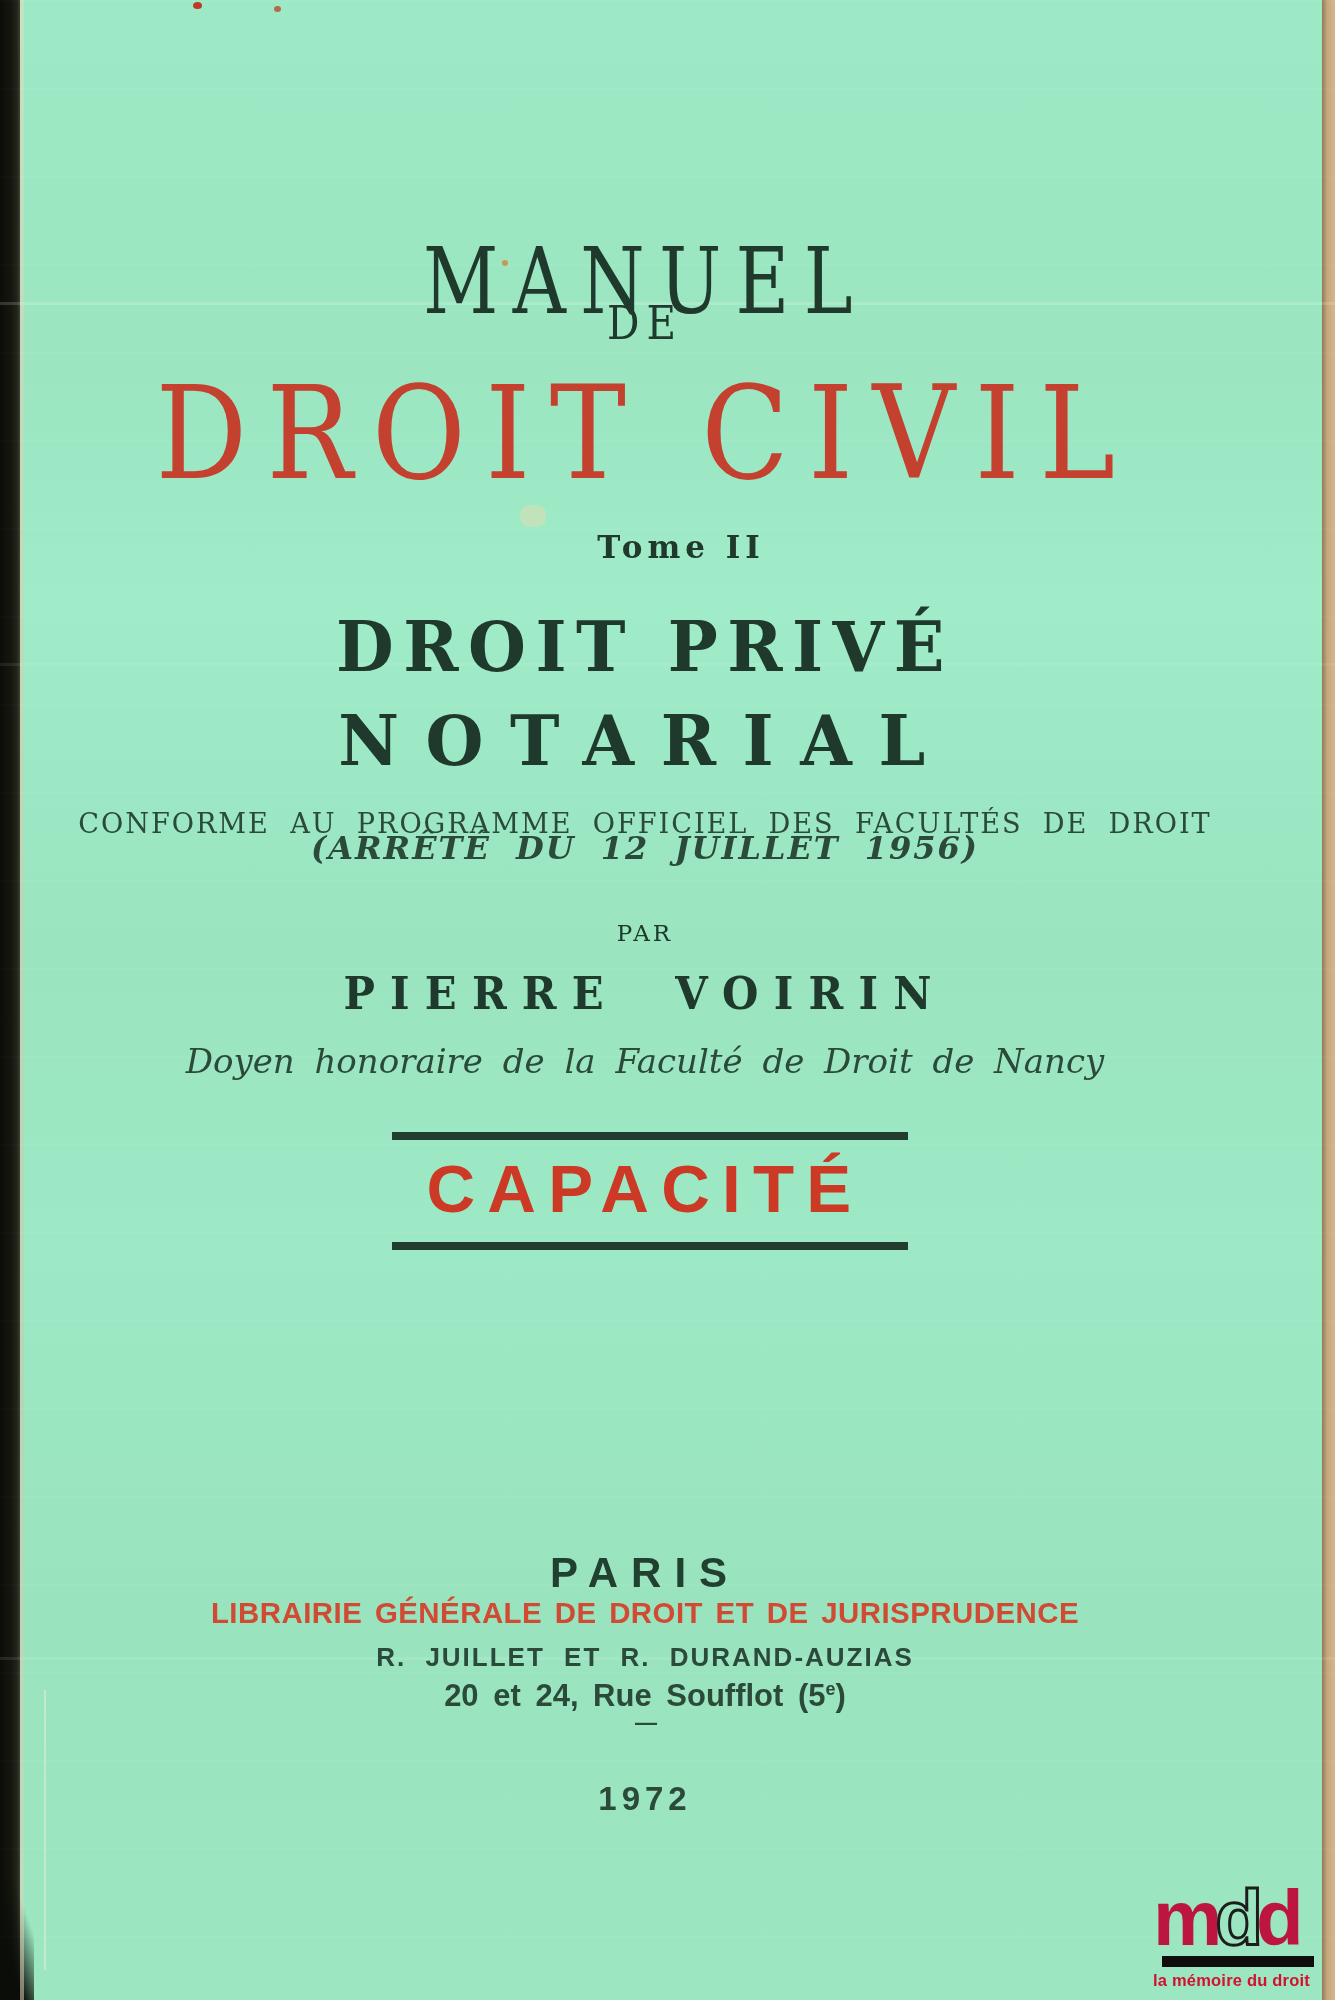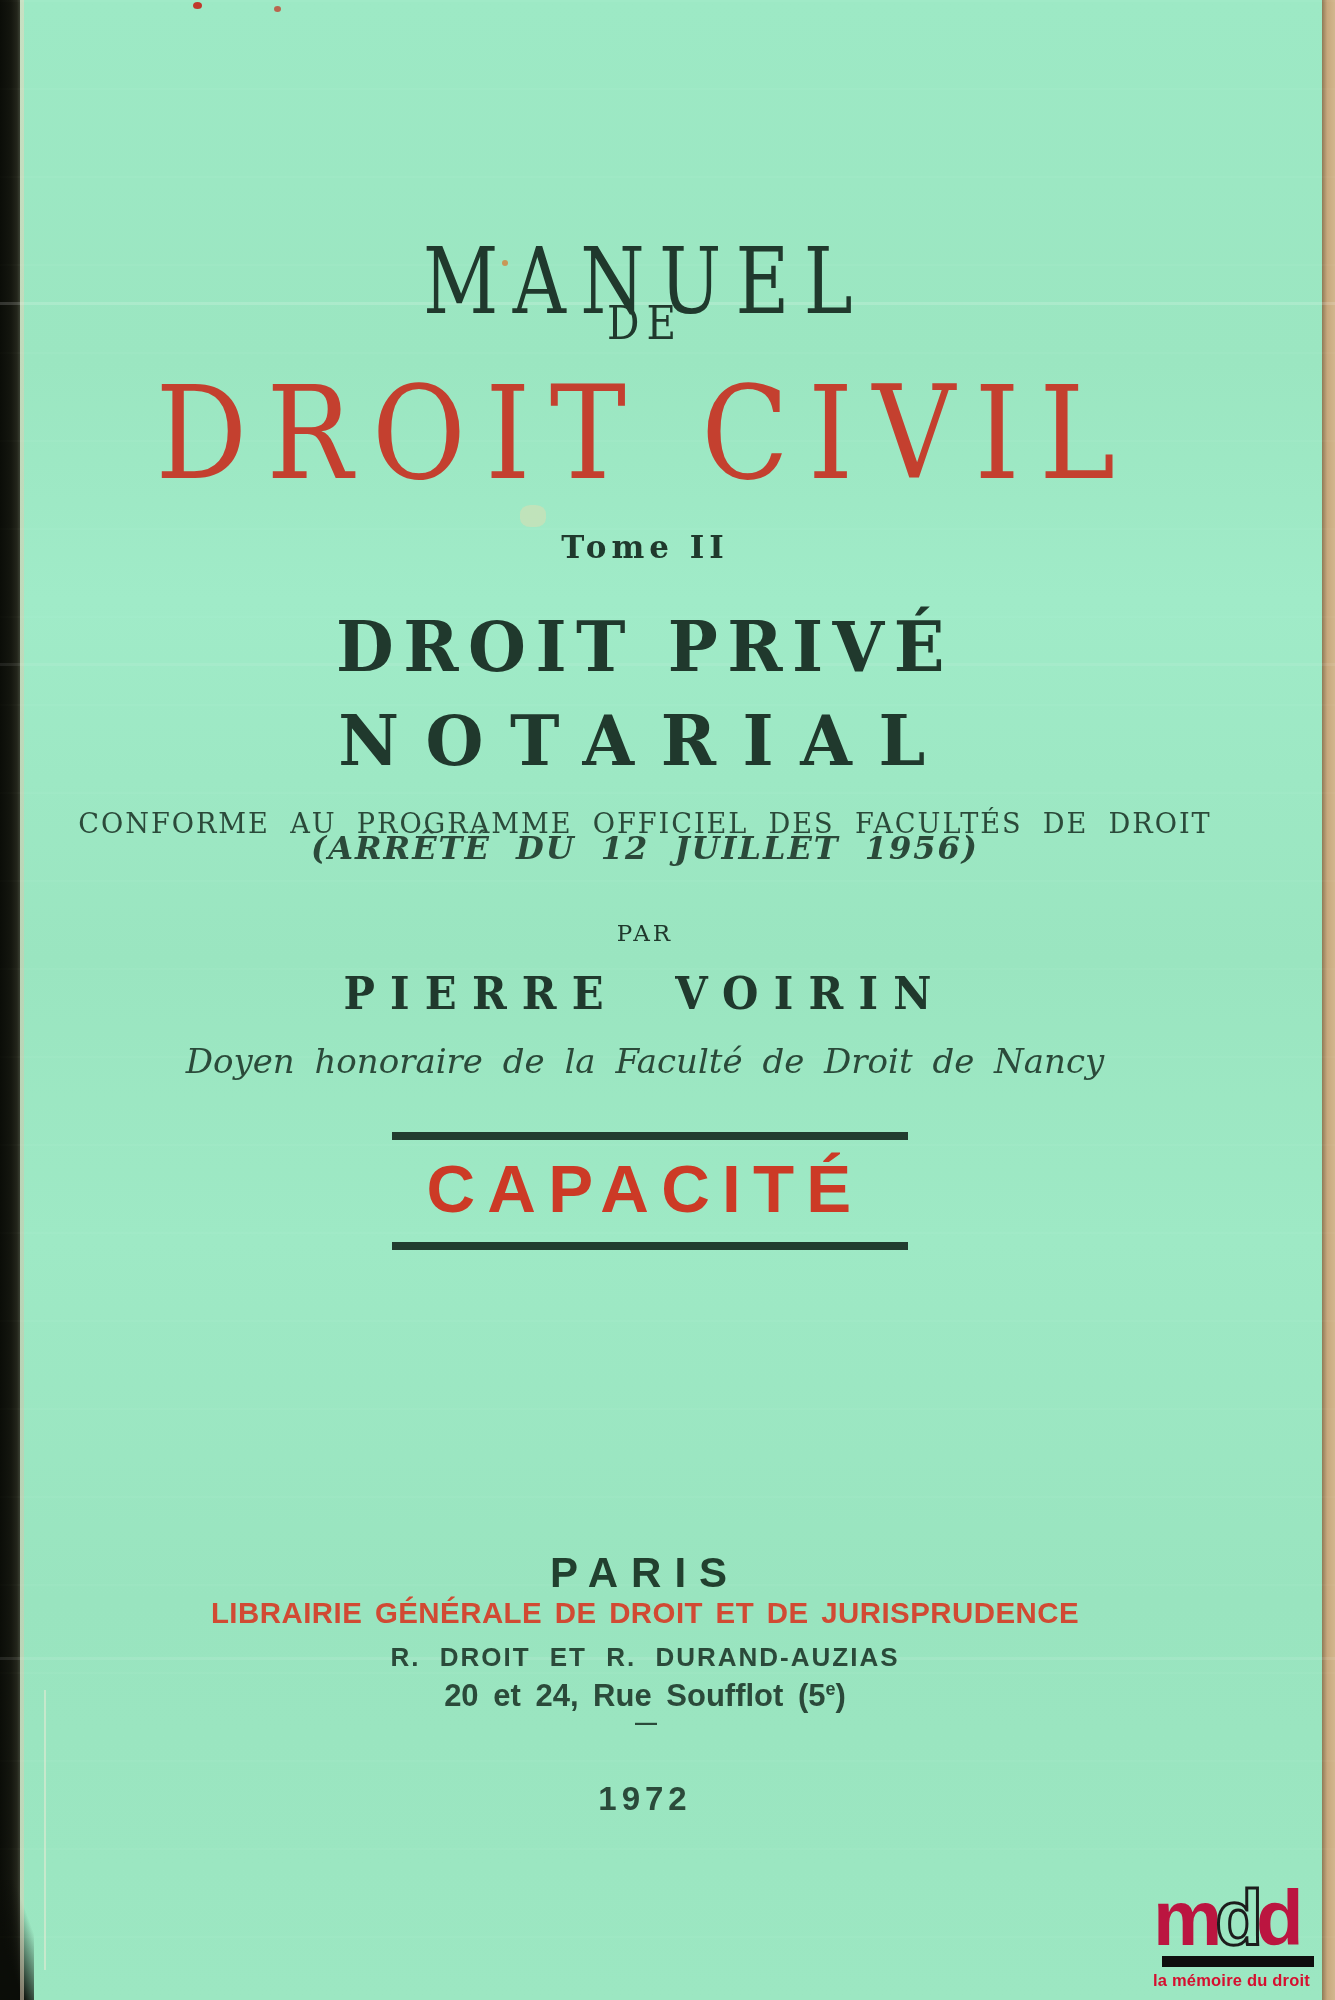--- a/index.html
+++ b/index.html
@@ -48,21 +48,21 @@
   .ink{color:#20392d;}
   .ink-soft{color:#2b4a3a;}
   .red{color:#c4402f;}
 
   .serif{font-family:"DejaVu Serif","Liberation Serif",serif;}
   .sans{font-family:"Liberation Sans","DejaVu Sans",sans-serif;}
 
   .manuel{top:236px;font-size:92px;line-height:1;letter-spacing:18px;transform:scaleX(0.80);font-weight:500;}
   .de{top:300px;font-size:46px;line-height:1;letter-spacing:8px;transform:scaleX(0.88);}
   .droit-civil{top:368px;font-size:130px;line-height:1;letter-spacing:22px;transform:scaleX(0.88);font-weight:500;}
-  .tome{top:532px;font-size:31px;line-height:1;font-weight:bold;letter-spacing:5px;}
+  .tome{top:532px;font-size:31px;line-height:1;font-weight:bold;letter-spacing:5px;padding-left:36px;}
   .prive{top:612px;font-size:70px;line-height:1;font-weight:bold;letter-spacing:10px;transform:scaleX(0.95);}
   .notarial{top:706px;font-size:70px;line-height:1;font-weight:bold;letter-spacing:28px;transform:scaleX(0.95);}
   .conforme{top:810px;font-size:28px;line-height:1;letter-spacing:2px;word-spacing:10px;transform:scaleX(0.97);}
   .arrete{top:832px;font-size:32px;line-height:1;font-style:italic;font-weight:bold;letter-spacing:2px;word-spacing:12px;}
   .par{top:922px;font-size:23px;line-height:1;letter-spacing:3px;}
   .author{top:972px;font-size:44px;line-height:1;font-weight:bold;letter-spacing:16px;word-spacing:28px;transform:scaleX(0.95);}
   .doyen{top:1044px;font-size:34px;line-height:1;font-style:italic;word-spacing:9px;}
 
   .rule{position:absolute;left:392px;width:516px;height:8px;background:#223c2f;}
   .rule-top{top:1132px;}
@@ -145,21 +145,21 @@
     <div class="line sans capacite">CAPACITÉ</div>
 
     <div class="rule rule-bottom"></div>
 
 
 
     <div class="line sans paris">PARIS</div>
 
     <div class="line sans librairie">LIBRAIRIE GÉNÉRALE DE DROIT ET DE JURISPRUDENCE</div>
 
-    <div class="line sans pichon">R. DROIT ET R. DURAND-AUZIAS</div>
+    <div class="line sans pichon">R. JUILLET ET R. DURAND-AUZIAS</div>
 
     <div class="line sans soufflot">
       <span>20 et 24, Rue Soufflot (5</span><sup>e</sup><span>)</span>
     </div>
 
     <div class="line sans dash-sep">—</div>
 
     <div class="line sans year">1972</div>
 
   </div>

